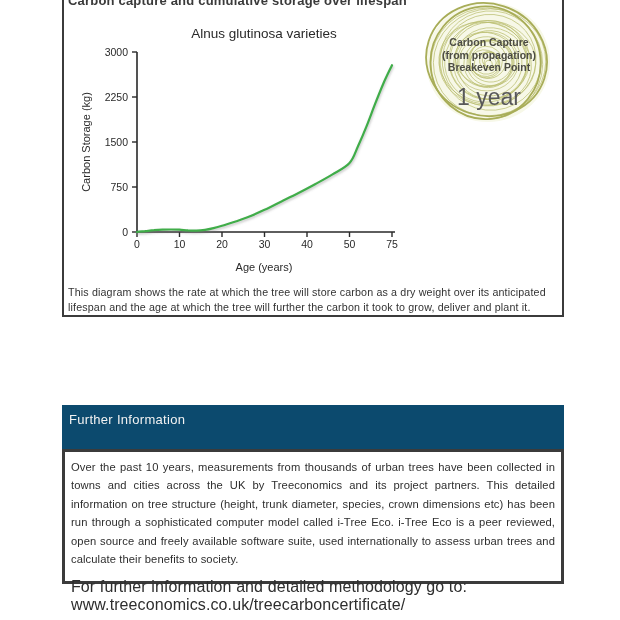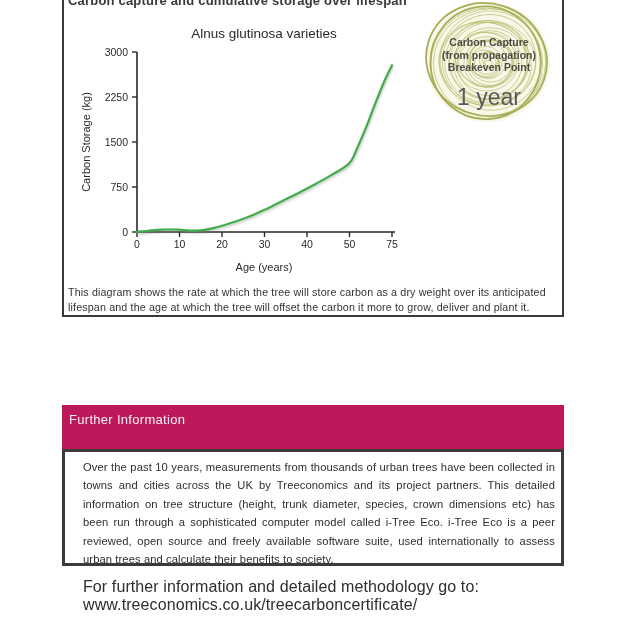--- a/index.html
+++ b/index.html
@@ -22,23 +22,23 @@
   .badge-text .b-value{font-size:23px;font-weight:400;color:#58585a;margin-top:11px;line-height:24px;}
   
   .rank-box{left:62px;top:319px;width:502px;height:83px;border:2px solid #3b3b3b;}
   .rank-left{position:absolute;left:0;top:0;bottom:0;width:414px;border-right:2px solid #3b3b3b;}
   .rank-label{position:absolute;left:283px;top:12px;font-size:13.5px;line-height:17px;color:#222;}
   .rank-note{position:absolute;left:0;top:63px;width:408px;text-align:right;font-size:9.5px;color:#333;}
   .rank-right{position:absolute;left:416px;right:0;top:0;bottom:0;}
   .rank-value{position:absolute;left:0;right:0;top:31px;text-align:center;font-size:20px;color:#111;
               letter-spacing:.3px;}
   
-  .info-band{left:62px;top:405px;width:502px;height:48px;background:#be185d;border:none;}
+  .info-band{left:62px;top:405px;width:502px;height:48px;background:#0c4a6e;border:none;}
   .info-band-title{padding:7px 0 0 7px;font-size:13px;color:#f2f2f2;letter-spacing:.3px;}
-  .info-box{left:62px;top:449px;width:502px;height:117px;border:3px solid #3b3b3b;padding-left:12px;}
+  .info-box{left:62px;top:449px;width:502px;height:135px;border:3px solid #3b3b3b;}
   .info-par{margin:6px 6px 0 6px;font-size:11.2px;line-height:18.4px;color:#2e2e2e;
             text-align:justify;letter-spacing:.1px;}
   .info-link{margin:10px 6px 0 6px;font-size:16px;color:#2e2e2e;letter-spacing:.1px;}
 </style>
 </head>
 <body>
 
 <div class="page">
 
   <div class="box top-box">
@@ -80,21 +80,21 @@
           <line x1="285.5" y1="242" x2="285.5" y2="247" stroke="#2a2a2a" stroke-width="1.4"></line>
           <text x="285.5" y="258" text-anchor="middle" font-size="10.5">50</text>
           <line x1="328" y1="242" x2="328" y2="247" stroke="#2a2a2a" stroke-width="1.4"></line>
           <text x="328" y="258" text-anchor="middle" font-size="10.5">75</text>
         </g>
       <text x="26" y="152" text-anchor="middle" font-size="11" transform="rotate(-90 26 152)">Carbon Storage (kg)</text>
       <text x="200" y="281" text-anchor="middle" font-size="11">Age (years)</text>
       <path id="series-line" fill="none" stroke-width="2.2" stroke-linecap="round" stroke-linejoin="round" filter="url(#lineShadow)" d="M73,242C74.4,241.8 78.7,241.4 81.5,241.1C84.3,240.8 87.2,240.4 90.0,240.2C92.8,239.9 95.7,239.7 98.5,239.6C101.3,239.5 104.2,239.5 107.0,239.5C109.8,239.5 112.7,239.6 115.5,239.7C118.3,239.9 121.2,240.2 124.0,240.4C126.8,240.5 129.7,240.8 132.5,240.7C135.3,240.6 138.2,240.3 141.0,239.9C143.8,239.5 146.7,238.8 149.5,238.1C152.3,237.4 154.5,236.8 158.0,235.7C161.5,234.6 166.5,233.2 170.8,231.8C175.0,230.4 178.5,229.3 183.5,227.3C188.5,225.3 194.8,222.5 200.5,219.8C206.2,217.2 211.8,214.2 217.5,211.4C223.2,208.6 228.8,205.9 234.5,203.0C240.2,200.1 245.8,197.1 251.5,194.0C257.2,190.9 262.8,187.9 268.5,184.4C274.2,180.9 281.3,177.7 285.5,173.0C289.8,168.3 291.2,162.3 294.0,156.2C296.8,150.1 299.7,143.4 302.5,136.4C305.3,129.4 308.2,121.4 311.0,114.2C313.8,107.0 316.7,99.7 319.5,93.2C322.3,86.7 326.6,78.2 328.0,75.2" stroke="#3fad49"></path>
     </svg>
 
-    <div class="desc">This diagram shows the rate at which the tree will store carbon as a dry weight over its anticipated lifespan and the age at which the tree will offset the carbon it more to grow, deliver and plant it.</div>
+    <div class="desc">This diagram shows the rate at which the tree will store carbon as a dry weight over its anticipated lifespan and the age at which the tree will further the carbon it took to grow, deliver and plant it.</div>
   </div>
 
   <div class="badge">
     <svg id="badge-rings" width="136" height="130" viewBox="0 0 136 130">
         <ellipse cx="67" cy="63" rx="62" ry="60" fill="#f7f8e8" stroke="none"></ellipse>
         <ellipse cx="67.0" cy="65.0" rx="3.5" ry="3.5" fill="none" stroke="#b9bd6e" stroke-width="0.75" opacity="0.9" transform="rotate(-20 67 63)"></ellipse>
         <ellipse cx="69.1" cy="63.5" rx="6.0" ry="5.6" fill="none" stroke="#b9bd6e" stroke-width="0.75" opacity="0.9" transform="rotate(3 67 63)"></ellipse>
         <ellipse cx="69.5" cy="61.3" rx="7.8" ry="7.5" fill="none" stroke="#b9bd6e" stroke-width="0.75" opacity="0.9" transform="rotate(-14 67 63)"></ellipse>
         <ellipse cx="67.9" cy="61.6" rx="9.6" ry="9.2" fill="none" stroke="#b9bd6e" stroke-width="0.75" opacity="0.9" transform="rotate(9 67 63)"></ellipse>
         <ellipse cx="65.6" cy="64.0" rx="12.5" ry="11.0" fill="none" stroke="#b9bd6e" stroke-width="0.75" opacity="0.9" transform="rotate(-8 67 63)"></ellipse>

